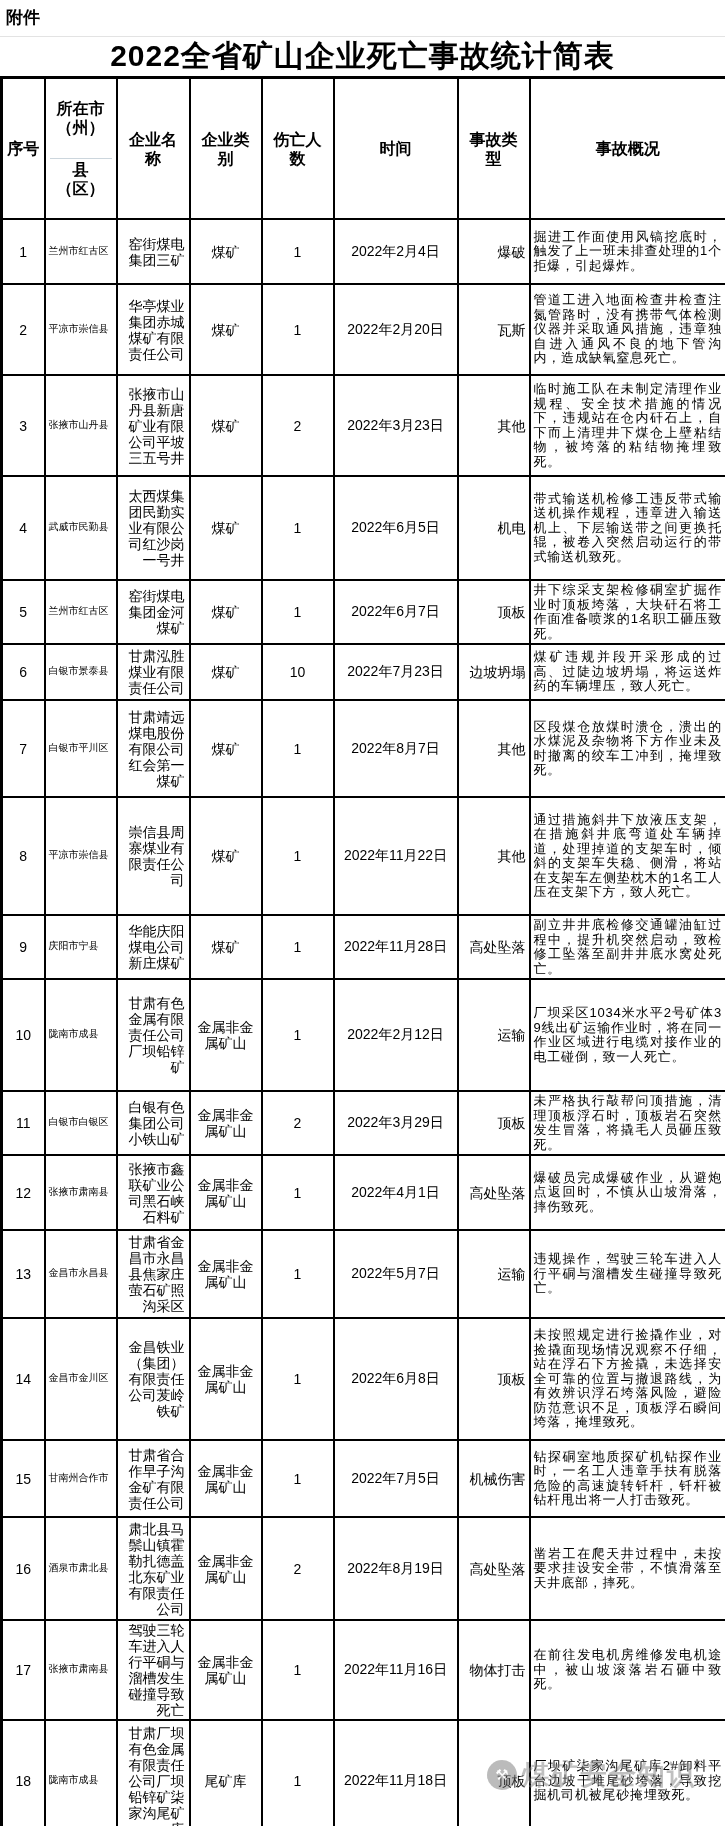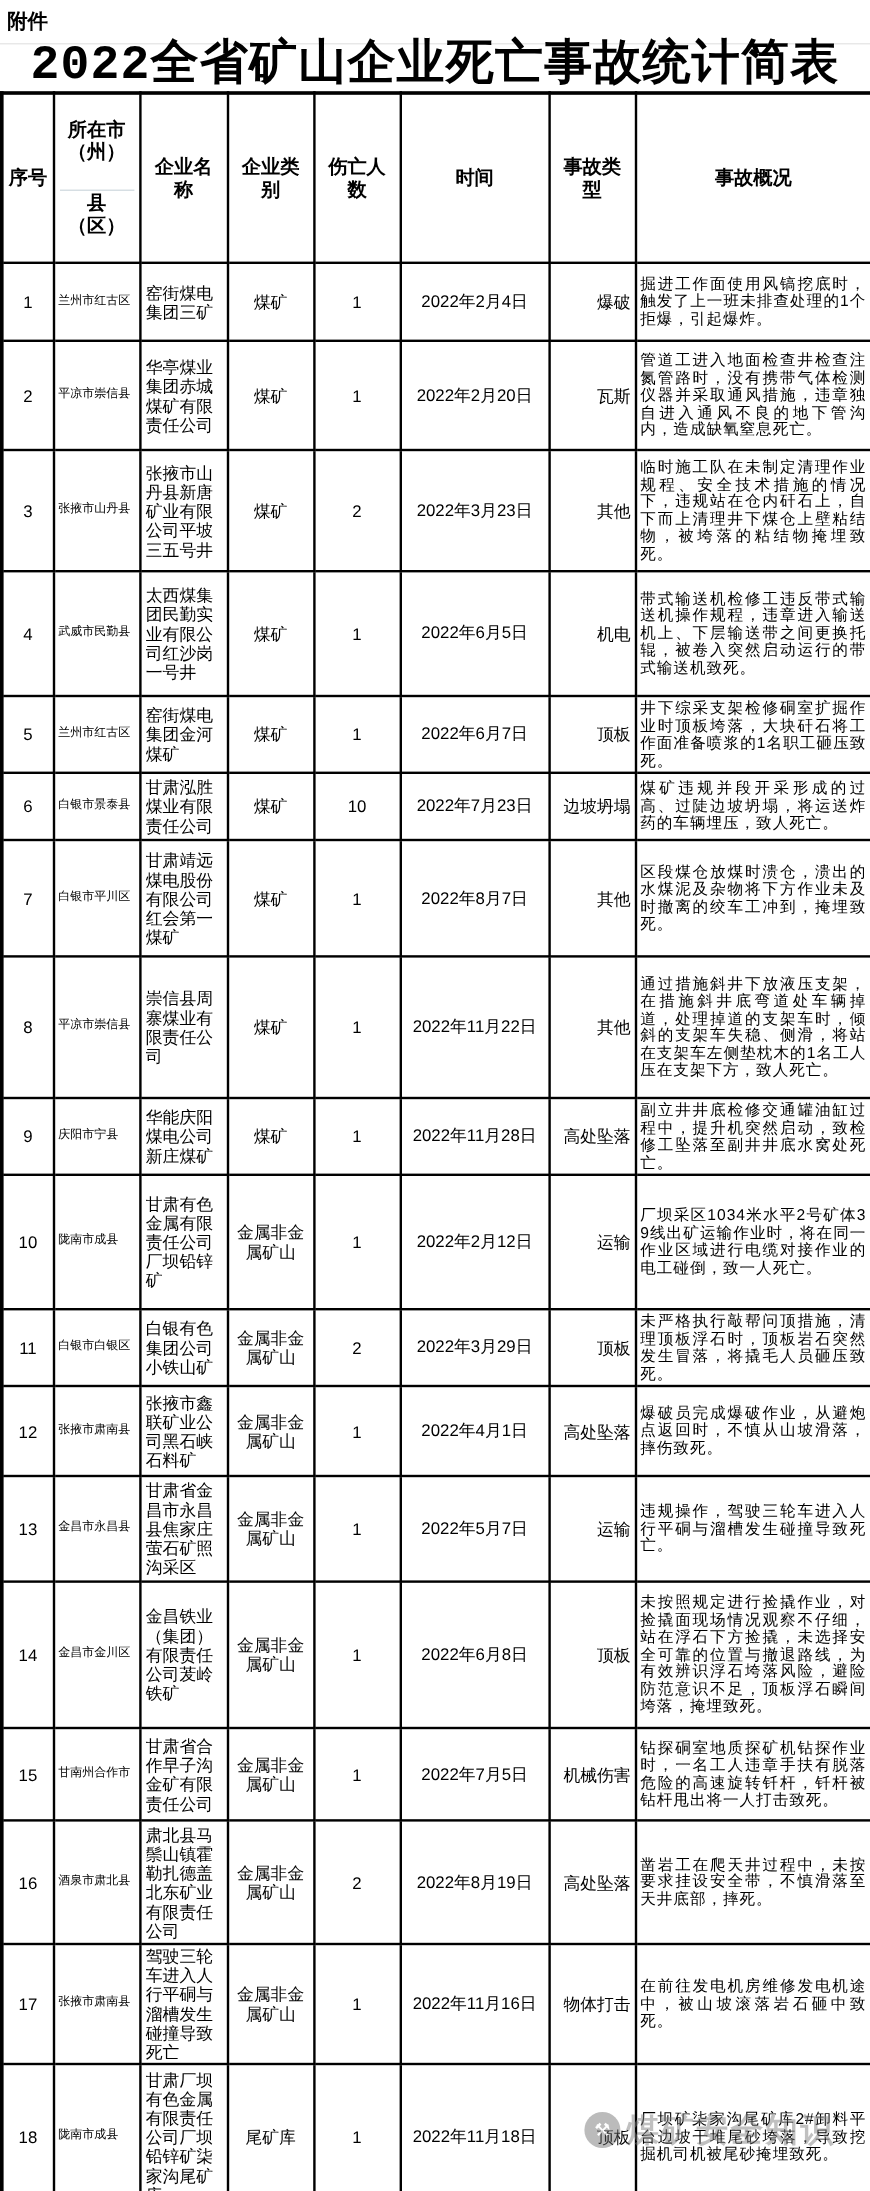--- a/index.html
+++ b/index.html
@@ -1,33 +1,33 @@
 <!DOCTYPE html>
 <html lang="zh"><head>
 <meta charset="utf-8">
 <style>
   html,body{margin:0;padding:0;background:#ffffff;}
   body{width:725px;font-family:"Liberation Sans",sans-serif;color:#000;position:relative;}
   .page{width:725px;position:relative;background:#fff;}
 
   .attach{font-size:17px;font-weight:bold;padding:6px 4px 7px 6px;border-bottom:1px solid #e3e3e3;}
-  .title{font-size:40px;font-weight:bold;text-align:center;line-height:36px;padding:1px 0 2px 0;letter-spacing:1px;font-family:Liberation Mono, monospace;}
+  .title{font-size:30px;font-weight:bold;text-align:center;line-height:36px;padding:1px 0 2px 0;letter-spacing:1px;}
 
   table.acc{border-collapse:collapse;table-layout:fixed;width:725px;border:3px solid #000;}
   table.acc th, table.acc td{border:2px solid #000;vertical-align:middle;overflow:hidden;word-break:break-all;}
 
   thead tr{height:78px;}
   th{font-weight:bold;font-size:16px;line-height:19px;text-align:center;white-space:pre-line;padding:1px;}
   th .loc-top{display:block;white-space:pre-line;}
   th .loc-bottom{display:block;white-space:pre-line;border-top:1px solid #ccd6dd;margin:2px 3px 0 3px;padding-top:1px;}
 
   td{padding:1px 3px;}
   td.c-no{font-size:14px;text-align:center;}
   td.c-loc{font-size:10px;line-height:16px;text-align:left;font-family:Liberation Mono, monospace;}
-  td.c-comp{font-size:14px;line-height:16px;text-align:left;padding:1px 4px;}
+  td.c-comp{font-size:14px;line-height:16px;text-align:right;padding:1px 4px;}
   td.c-cat{font-size:14px;line-height:16px;text-align:center;}
   td.c-cas{font-size:14px;text-align:center;}
   td.c-date{font-size:14px;text-align:center;white-space:nowrap;}
   td.c-type{font-size:14px;line-height:16px;text-align:right;}
   td.c-sum{font-size:13px;line-height:14.5px;letter-spacing:0.8px;text-align:justify;padding:2px 3px;margin-left:32px;}
 
   .watermark{position:absolute;left:487px;top:1757px;display:flex;align-items:center;gap:5px;
              pointer-events:none;opacity:0.75;}
   .wm-logo{width:30px;height:30px;border-radius:50%;background:rgba(105,105,105,0.6);
            display:flex;align-items:center;justify-content:center;color:#fff;font-size:15px;flex:0 0 auto;}

